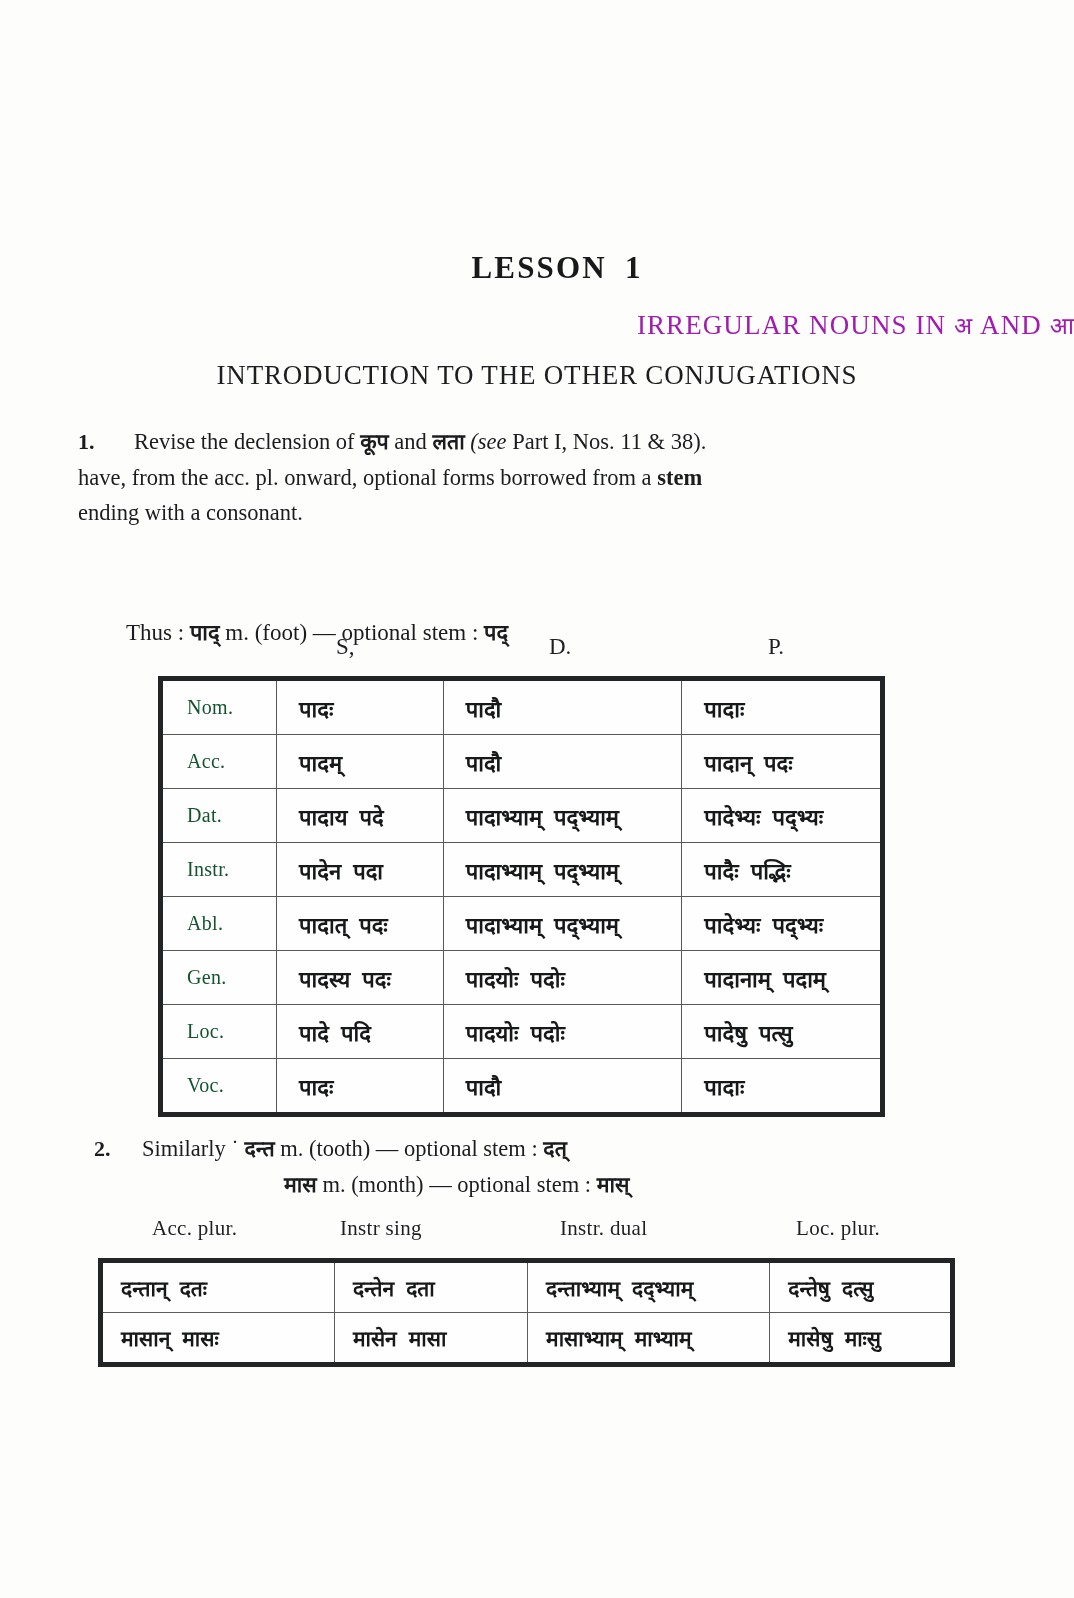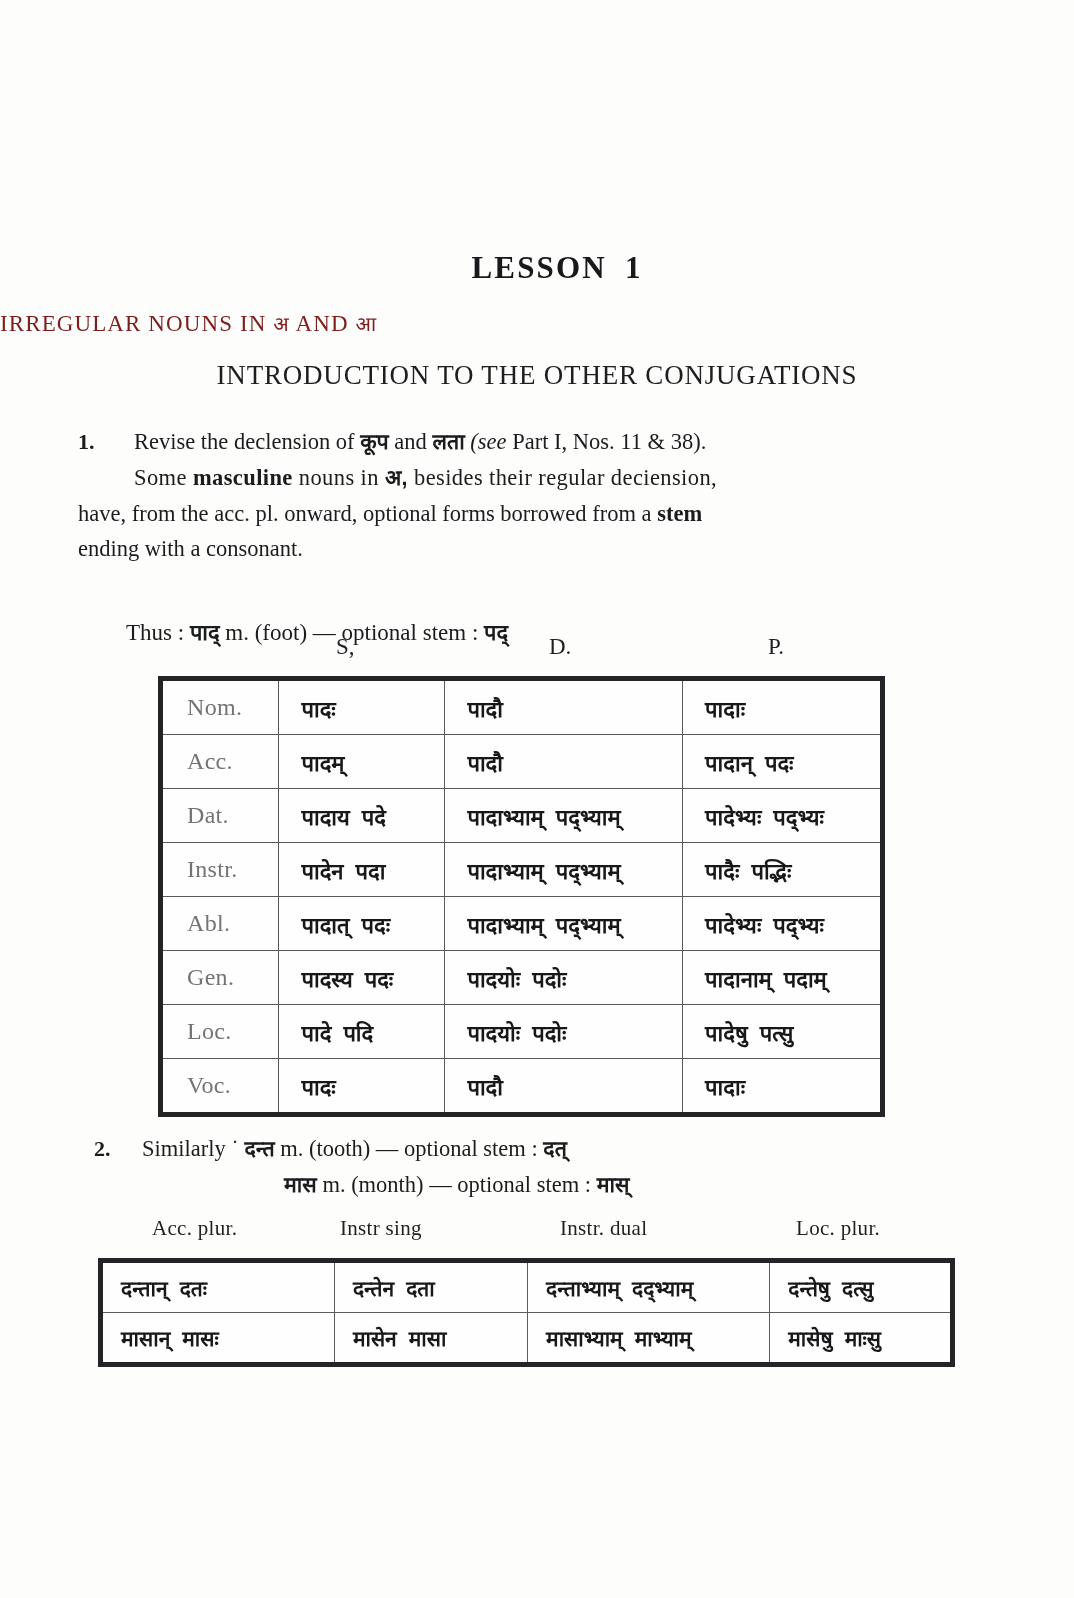--- a/index.html
+++ b/index.html
@@ -34,24 +34,24 @@
     color: #18191b;
     padding-left: 20px;
   }
   .lesson-title .num { margin-left: 18px; }
 
   .subtitle-1 {
     position: absolute;
     top: 309px;
     left: 0;
     width: 1074px;
-    text-align: left;
-    font-size: 23px;
+    text-align: right;
+    font-size: 27px;
     letter-spacing: 1.1px;
-    color: #7f1d1d;
+    color: #a21caf;
     white-space: nowrap;
   }
   .subtitle-2 {
     position: absolute;
     top: 360px;
     left: 0;
     width: 1074px;
     text-align: center;
     font-size: 27px;
     letter-spacing: 0.8px;
@@ -123,22 +123,22 @@
     border: 1px solid #56585a;
     padding: 0;
     height: 53px;
     vertical-align: middle;
     font-size: 22px;
   }
   .main-table td.case-label {
     width: 110px;
     padding-left: 24px;
     font-family: "Liberation Serif", "DejaVu Serif", serif;
-    font-size: 24px;
-    color: #737373;
+    font-size: 20px;
+    color: #14532d;
     letter-spacing: 0.3px;
   }
   .main-table td.sing { width: 169px; }
   .main-table td.dual { width: 246px; }
   .main-table td.plur { width: 202px; }
   .main-table td.form {
     padding-left: 22px;
     font-family: "Liberation Sans", "DejaVu Sans", sans-serif;
     font-weight: bold;
     font-size: 22px;
@@ -227,27 +227,20 @@
 
   <div class="para-1">
     <span class="lead-num">1.</span>
     <span class="line l1">
       <span>Revise the declension of</span>
       <span class="dv">कूप</span>
       <span>and</span>
       <span class="dv">लता</span>
       <span class="ital">(see</span>
       <span>Part I, Nos. 11 &amp; 38).</span>
-    </span>
-    <span class="line l2">
-      <span>Some</span>
-      <span class="bold">masculine</span>
-      <span>nouns in</span>
-      <span class="dv">अ,</span>
-      <span>besides their regular deciension,</span>
     </span>
     <span class="line l3">
       <span>have, from the acc. pl. onward, optional forms borrowed from a</span>
       <span class="bold">stem</span>
     </span>
     <span class="line l4">ending with a consonant.</span>
   </div>
 
   <div class="thus-line">
     <span>Thus :</span>

